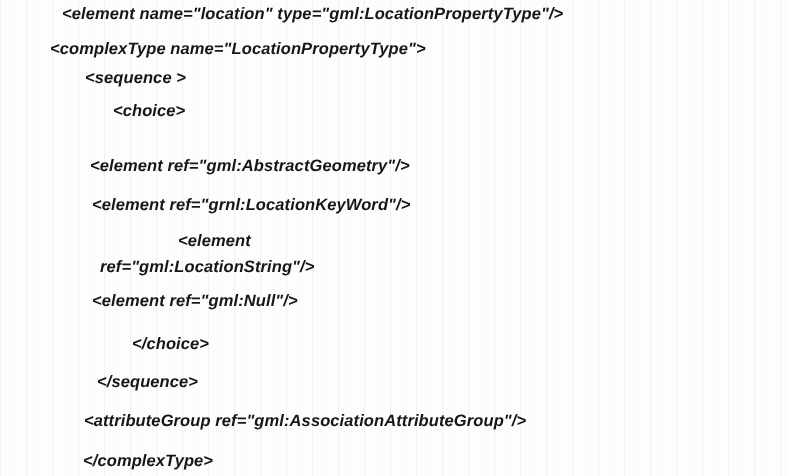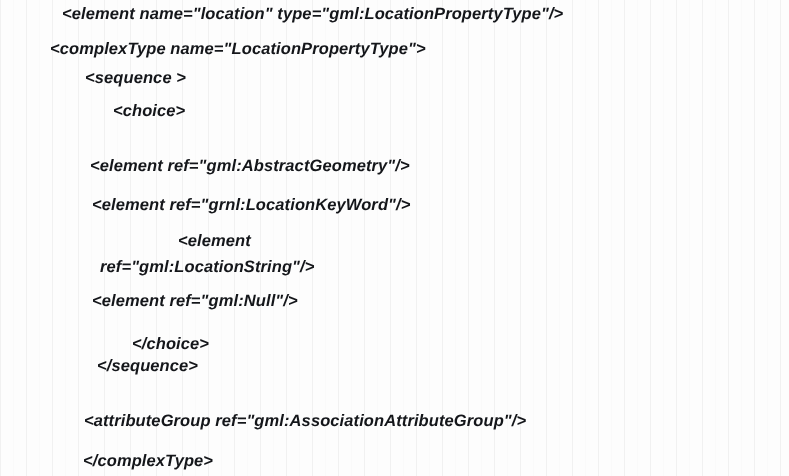--- a/index.html
+++ b/index.html
@@ -53,21 +53,21 @@
   .l0  { left: 62px;  top: 5px;   }
   .l1  { left: 50px;  top: 40px;  }
   .l2  { left: 85px;  top: 69px;  }
   .l3  { left: 113px; top: 102px; }
   .l4  { left: 90px;  top: 157px; }
   .l5  { left: 92px;  top: 196px; }
   .l6  { left: 178px; top: 232px; }
   .l7  { left: 100px; top: 258px; }
   .l8  { left: 92px;  top: 292px; }
   .l9  { left: 100px; top: 335px; margin-left: 32px; }
-  .l10 { left: 97px;  top: 357px; text-align: center; }
+  .l10 { left: 97px;  top: 373px; text-align: center; }
   .l11 { left: 84px;  top: 412px; }
   .l12 { left: 83px;  top: 452px; font-style: italic; }
 </style>
 </head>
 <body>
 
 <div class="page">
   <div class="code-block">
     <div class="code-line l0">&lt;element name="location" type="gml:LocationPropertyType"/&gt;</div>
     <div class="code-line l1">&lt;complexType name="LocationPropertyType"&gt;</div>

